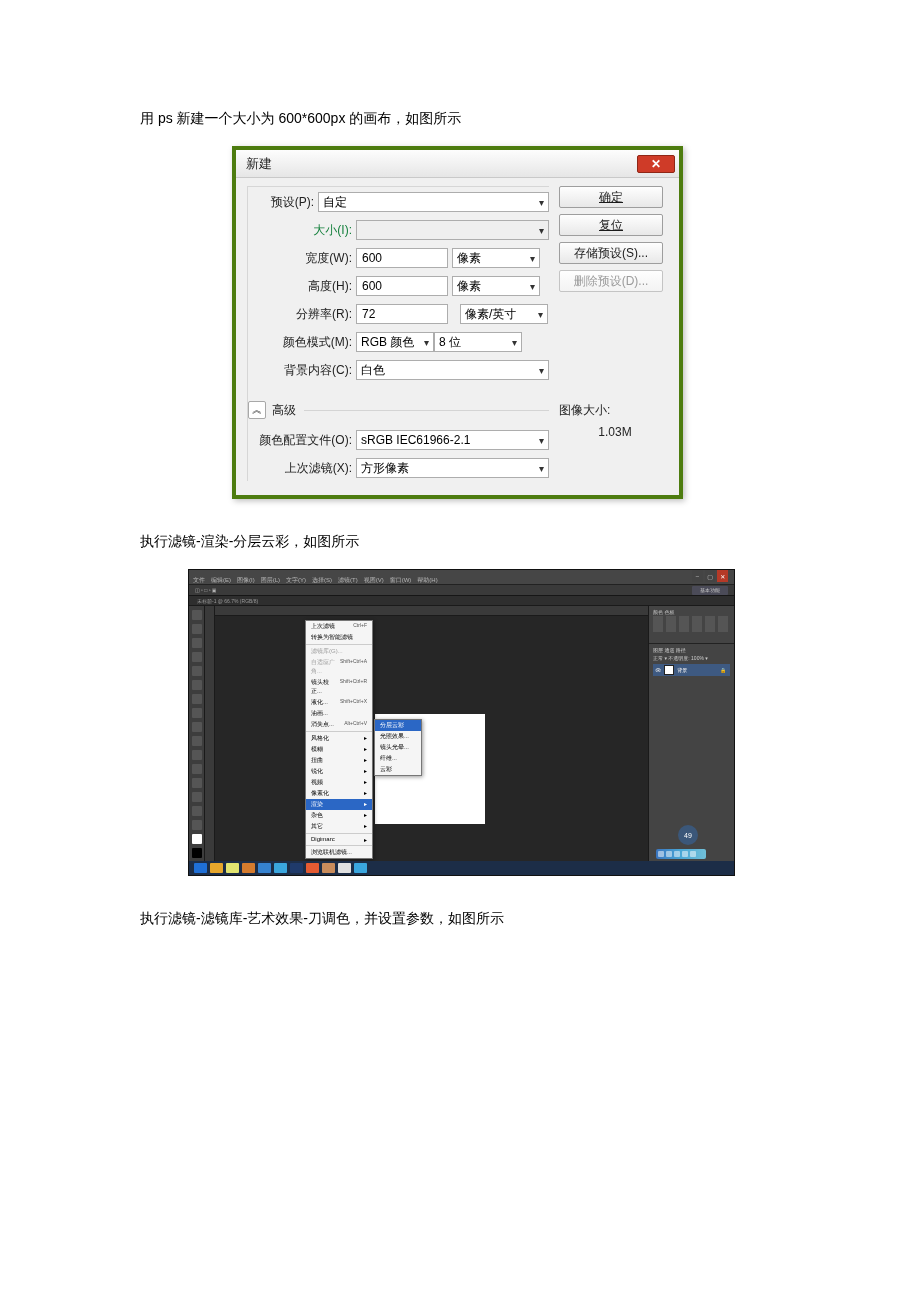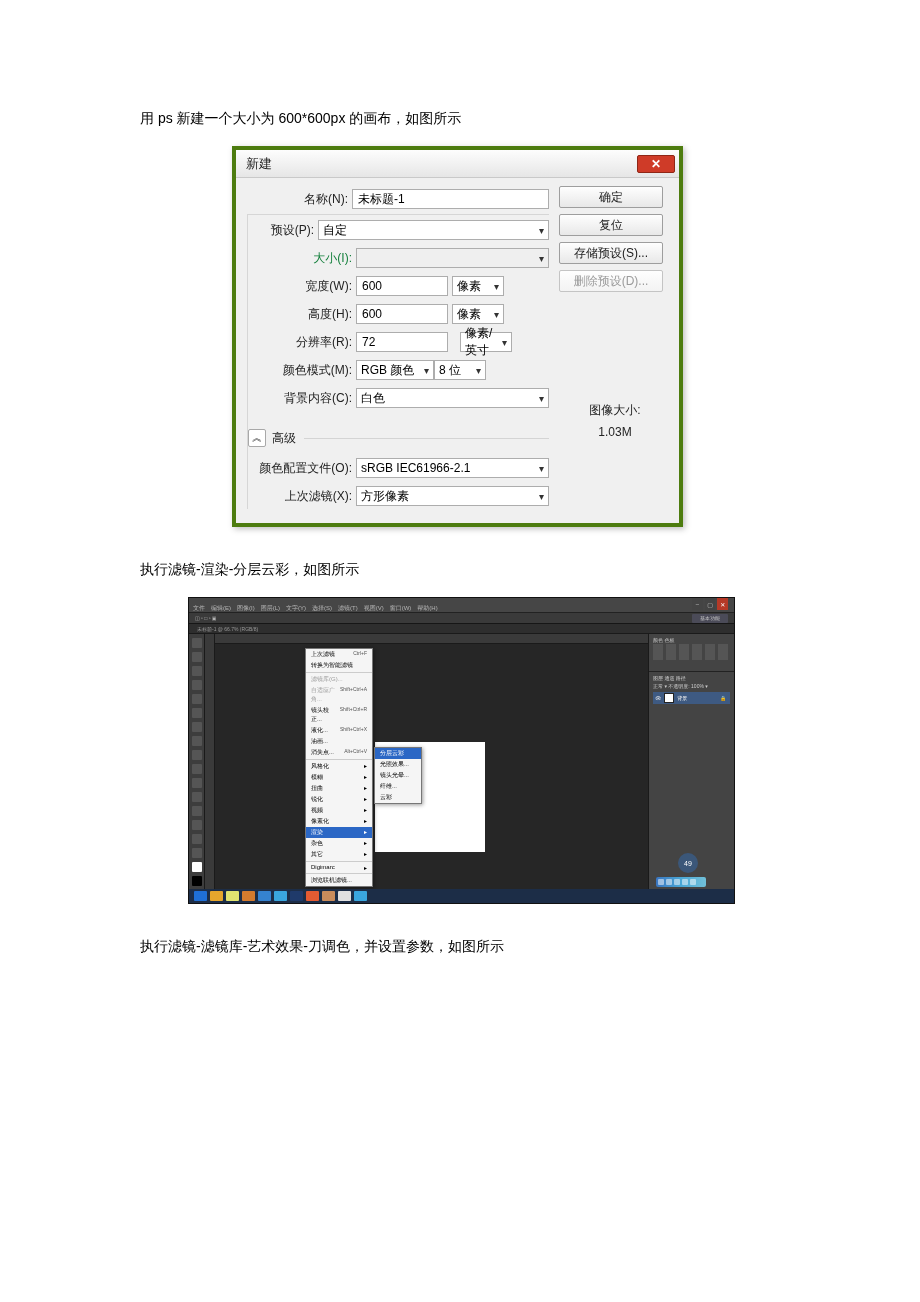--- a/index.html
+++ b/index.html
@@ -49,40 +49,40 @@
   .inp {
     flex: 1; height: 20px; background: #fff; border: 1px solid #adadad;
     font-size:12px; padding:0 5px; display:flex; align-items:center;
   }
   .inp.narrow { width: 92px; flex:none; }
   .sel {
     flex: 1; height: 20px; background: #fff; border: 1px solid #adadad;
     font-size: 12px; padding: 0 4px; display:flex; align-items:center; justify-content:space-between;
     position:relative;
   }
-  .sel.narrow { width: 52px; flex:none; }
+  .sel.narrow { width: 88px; flex:none; }
   .sel.disabled { background:#efefef; color:#9b9b9b; }
   .chev { font-size:10px; color:#333; }
   .advhead { display:flex; align-items:center; margin-top:18px; }
   .advbtn {
     width:18px; height:18px; border:1px solid #a8a8a8; background:#fff;
     border-radius:2px; font-size:10px; display:flex; align-items:center; justify-content:center;
     color:#333;
   }
   .advlabel { font-size:12px; color:#222; margin-left:6px; }
   .advline { flex:1; height:1px; background:#d4d4d4; margin-left:8px; }
   .btn {
     height: 22px; width: 104px; font-size:12px; color:#1b1b1b;
     background: linear-gradient(#fefefe,#e8e8e8);
     border:1px solid #9e9e9e; border-radius:2px; text-align:center;
     display:flex; align-items:center; justify-content:center; margin-bottom:6px;
   }
   .btn.disabled { color:#9b9b9b; border-color:#c4c4c4; background:linear-gradient(#fefefe,#f3f3f3); }
-  .btn.underline { }
-  .sizelbl { font-size:12px; color:#222; text-align:center; margin-top:110px; }
+  .btn.underline { text-decoration: underline; }
+  .sizelbl { font-size:12px; color:#222; margin-top:110px; }
   .sizeval { font-size:12px; color:#222; text-align:center; margin-top:6px; }
 
   
   .ps { width:547px; height:307px; margin-left:48px; margin-bottom:34px; background:#232323; position:relative; border:1px solid #111; }
   .ps-top { height:14px; background:#464646; position:relative; }
   .ps-menus { position:absolute; top:6px; left:4px; display:flex; gap:6px; }
   .ps-menu { font-size:6px; color:#b6b6b6; }
   .ps-winbtns { position:absolute; right:6px; top:0; width:36px; height:12px; display:flex; gap:2px;}
   .ps-winbtn { flex:1; background:#444; font-size:6px; color:#ccc; display:flex; align-items:center; justify-content:center;}
   .ps-winbtn.x { background:#b63927; color:#fff;}
@@ -134,24 +134,20 @@
 <p class="doc-text">用 ps 新建一个大小为 600*600px 的画布，如图所示</p>
 
 <div class="dialog-wrap">
   <div class="dialog">
     <div class="titlebar">
       <span class="title">新建</span>
       <span class="closebox">✕</span>
     </div>
     <div class="dlg-body">
       <div class="dlg-left">
-        <div class="row">
-          <span class="lbl">名称(N):</span>
-          <span class="inp">未标题-1</span>
-        </div>
         <div style="border:1px solid #d6d6d6; border-right:none; border-bottom:none; padding-top:2px; margin-left:3px;">
           <div class="row">
             <span class="lbl" style="width:70px">预设(P):</span>
             <span class="sel">
                 <span>自定</span>
                 <span class="chev">▾</span>
               </span>
           </div>
           <div class="row">
             <span class="lbl disabled">大小(I):</span>

